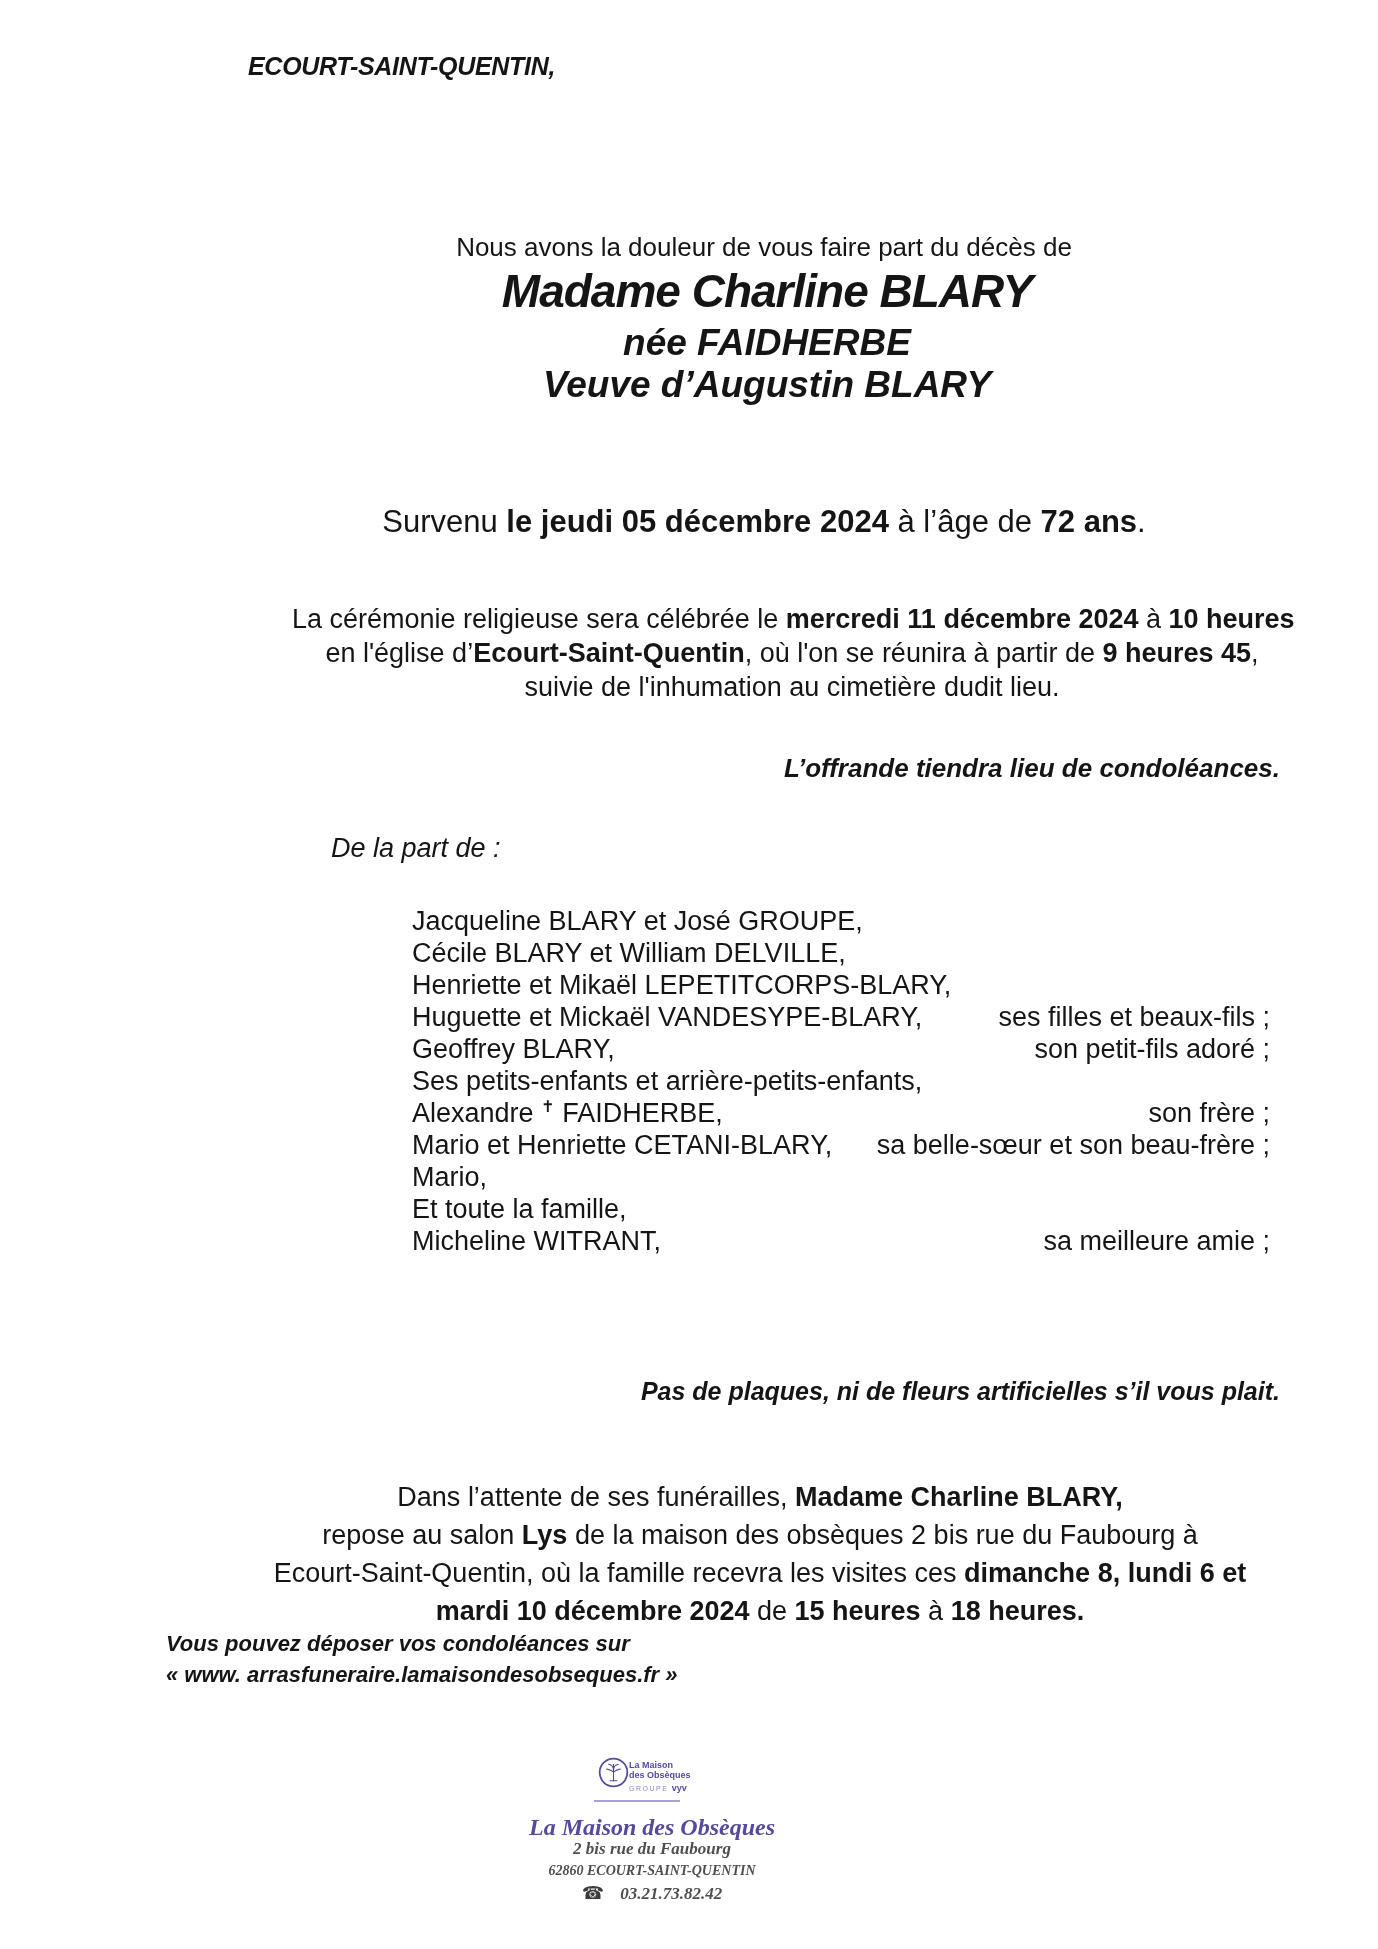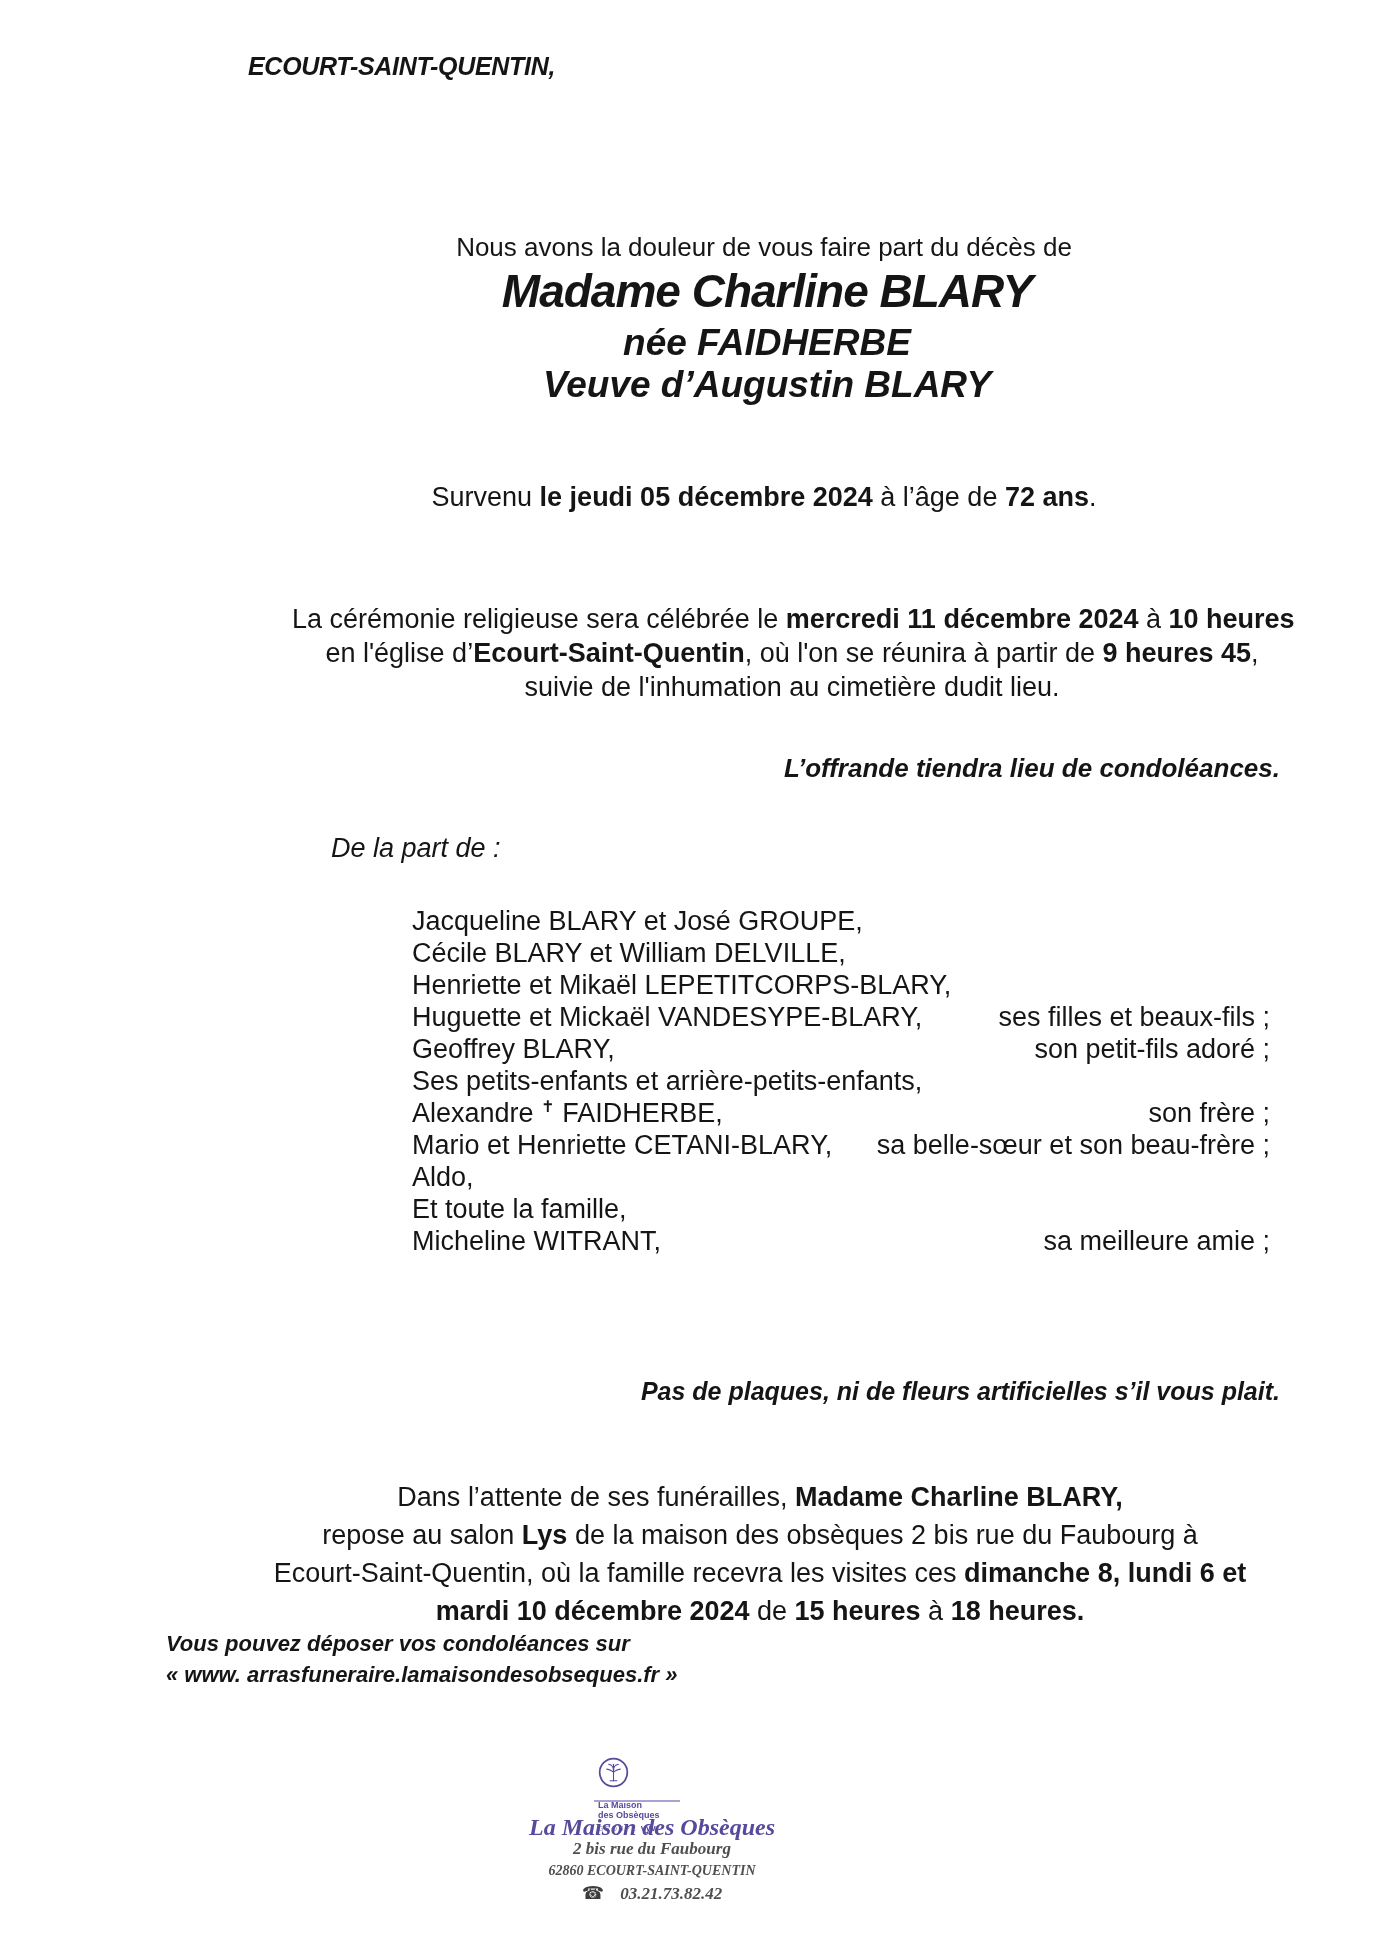--- a/index.html
+++ b/index.html
@@ -24,22 +24,22 @@
     left:292px;top:188px;width:944px;
     text-align:center;font-size:26px;white-space:nowrap;margin-top:44px;
   }
   .deceased-block{
     left:292px;top:260px;width:950px;
     text-align:center;font-weight:700;font-style:italic;
   }
   .deceased-name{font-size:46px;line-height:62px;letter-spacing:-1px;white-space:nowrap;}
   .deceased-sub{font-size:37px;line-height:42px;white-space:nowrap;}
   .death-line{
-    left:292px;top:482px;width:944px;
-    text-align:center;font-size:27px;white-space:nowrap;
+    left:292px;top:504px;width:944px;
+    text-align:center;font-size:31px;white-space:nowrap;
   }
   .ceremony-block{
     left:292px;top:602px;width:1000px;
     text-align:center;font-size:27px;line-height:34px;
   }
   .ceremony-block > div{white-space:nowrap;}
   .offering-line{
     right:98px;top:753px;
     font-size:26px;font-weight:700;font-style:italic;white-space:nowrap;
   }
@@ -64,21 +64,21 @@
     left:260px;top:1478px;width:1000px;
     text-align:center;font-size:27px;line-height:38px;
   }
   .wake-block > div{white-space:nowrap;}
   .condolences-block{
     left:166px;top:1628px;
     font-size:22px;font-weight:700;font-style:italic;line-height:31px;white-space:nowrap;
   }
   .logo-block{
     left:598px;top:1757px;
-    display:flex;align-items:flex-start;gap:5px;flex-direction:column;
+    display:flex;align-items:flex-start;
   }
   .logo-textstack{padding-top:3px;}
   .logo-name{
     font-size:9px;line-height:10px;font-weight:700;color:#564a9d;white-space:nowrap;
   }
   .logo-group{
     margin-top:3px;font-size:7px;letter-spacing:1.5px;color:#8d87c2;white-space:nowrap;
   }
   .logo-group .vyv{font-size:9px;font-weight:700;color:#564a9d;letter-spacing:0;}
   .logo-tagline-line{
@@ -156,21 +156,21 @@
     </div>
     <div class="family-row">
       <span class="family-name"><span>Alexandre </span><span class="sup">✝</span><span> FAIDHERBE,</span></span>
       <span class="family-note">son frère ;</span>
     </div>
     <div class="family-row">
       <span class="family-name">Mario et Henriette CETANI-BLARY,</span>
       <span class="family-note">sa belle-sœur et son beau-frère ;</span>
     </div>
     <div class="family-row">
-      <span class="family-name">Aldo,</span>
+      <span class="family-name">Mario,</span>
       <span class="family-note"></span>
     </div>
     <div class="family-row">
       <span class="family-name">Et toute la famille,</span>
       <span class="family-note"></span>
     </div>
     <div class="family-row">
       <span class="family-name">Micheline WITRANT,</span>
       <span class="family-note">sa meilleure amie ;</span>
     </div>

